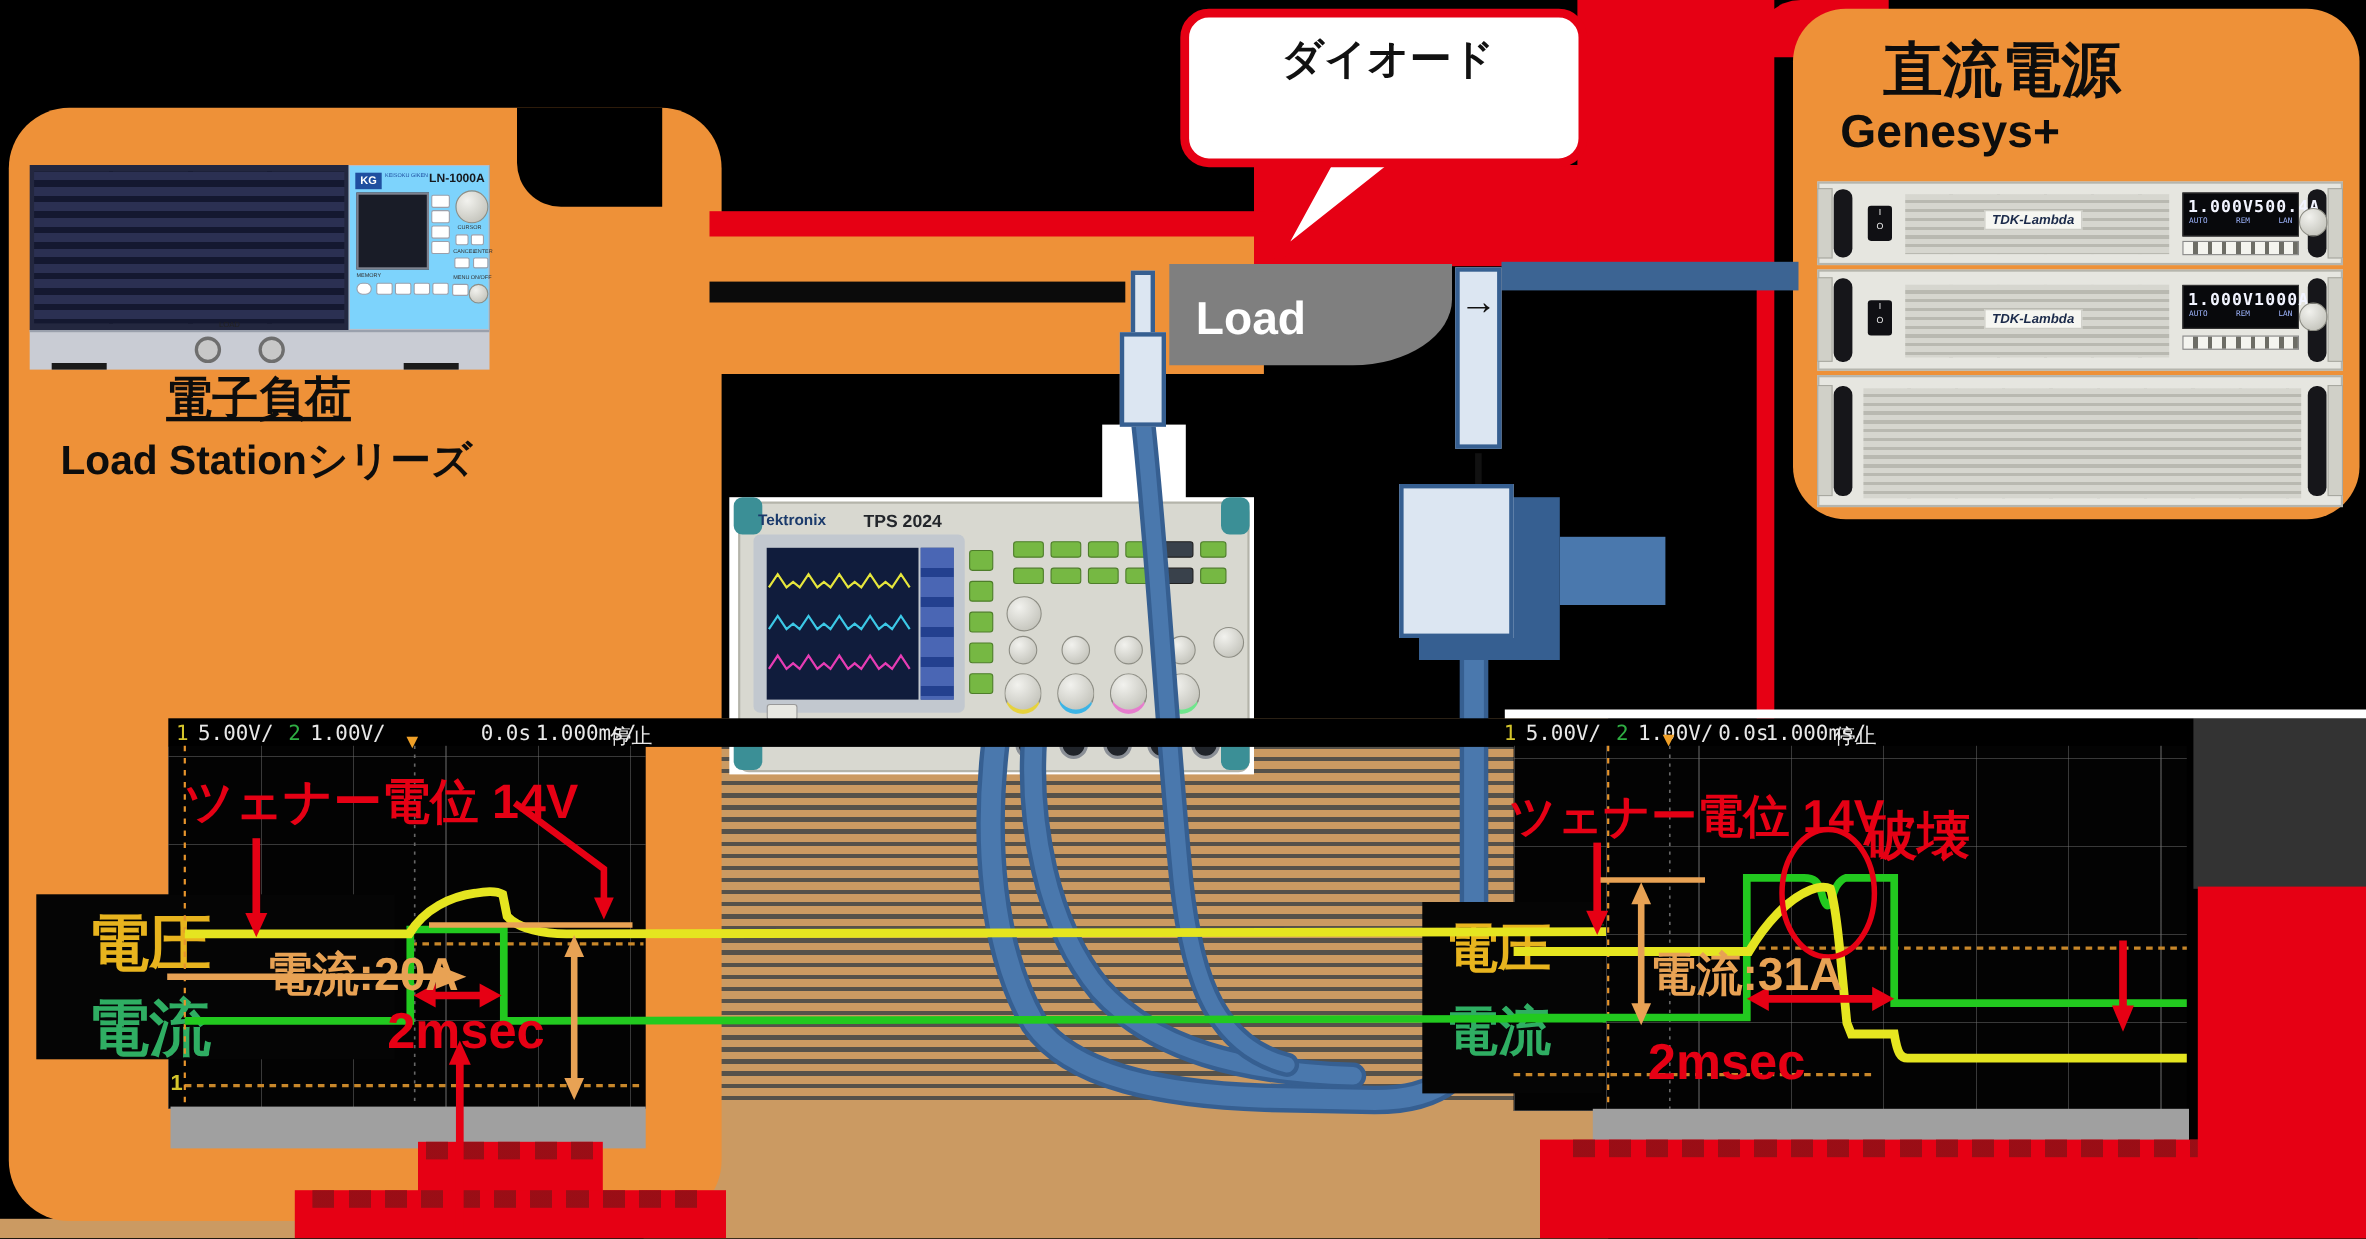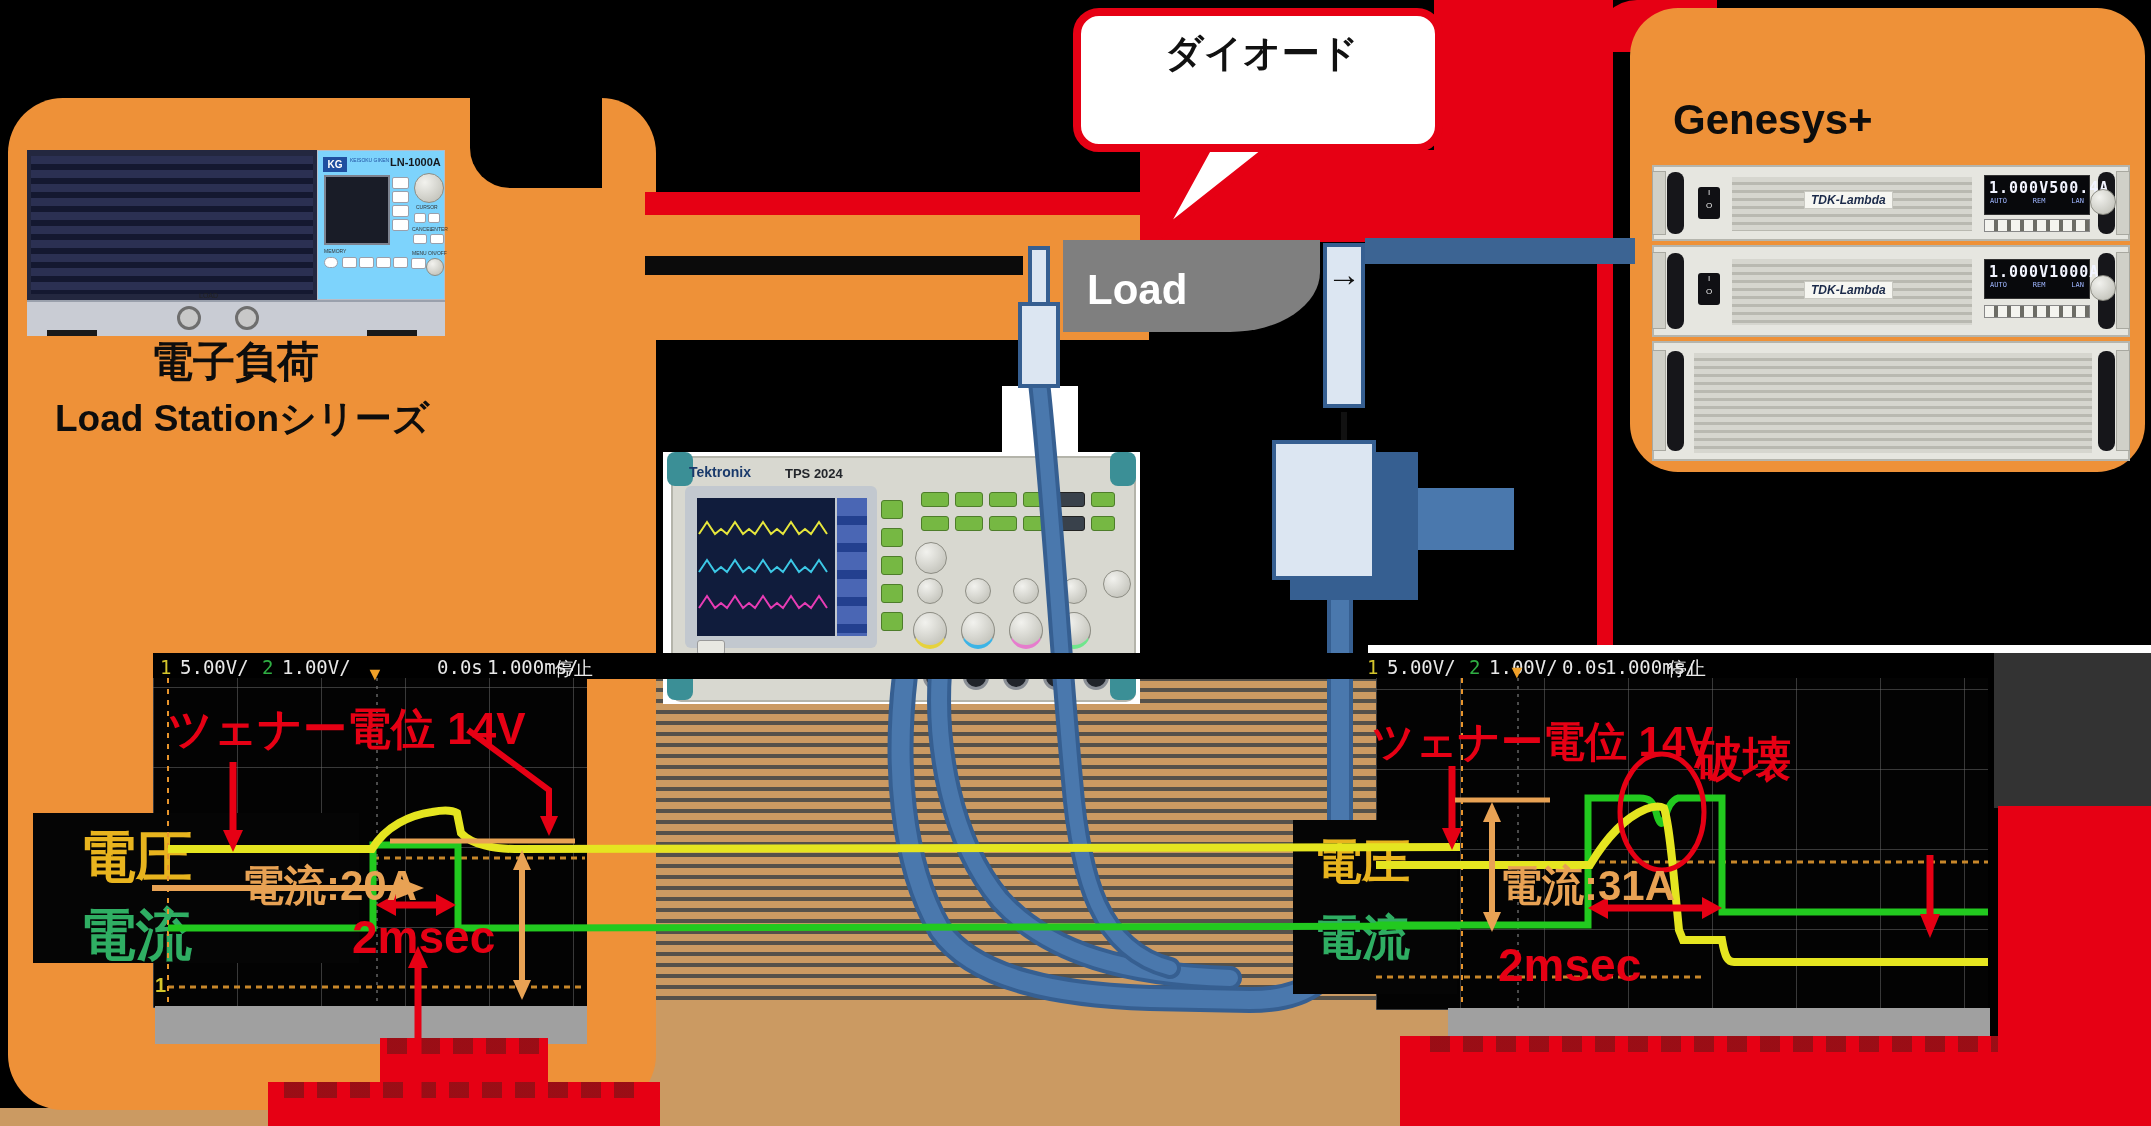--- a/index.html
+++ b/index.html
@@ -189,31 +189,31 @@
       </div>
     </div>
     <div class="ln-base">
       <div class="tiny" style="left:172px;top:-10px;font-size:7px;color:#222;">LOAD</div>
       <div class="post" style="left:150px;top:4px;"></div>
       <div class="post" style="left:208px;top:4px;"></div>
       <div class="abs" style="left:20px;top:28px;width:50px;height:6px;background:#1a1a1a;"></div>
       <div class="abs" style="left:340px;top:28px;width:50px;height:6px;background:#1a1a1a;"></div>
     </div>
   </div>
-  <div class="title-jp" style="left:90px;top:334px;width:290px;text-align:center;font-size:42px;">電子負荷</div>
+  <div class="title-jp" style="left:90px;top:334px;width:290px;text-align:center;font-size:42px;text-decoration:underline;">電子負荷</div>
   <div class="title-jp" style="left:55px;top:394px;width:360px;text-align:center;font-size:37px;">Load Stationシリーズ</div>
 
   <div class="abs tek-wrap">
     <div class="tek-body"></div>
     <div class="tek-corner" style="left:4px;top:0;"></div>
     <div class="tek-corner" style="left:447px;top:0;"></div>
     <div class="tek-corner" style="left:4px;top:214px;"></div>
     <div class="tek-corner" style="left:447px;top:214px;"></div>
     <div class="abs" style="left:26px;top:12px;font-size:14px;font-weight:bold;color:#1a3a6b;z-index:2;">Tektronix</div>
-    <div class="abs" style="left:122px;top:14px;font-size:13px;font-weight:bold;color:#23262b;z-index:2;">TPS 2024</div>
+    <div class="abs" style="left:122px;top:14px;font-size:16px;font-weight:bold;color:#23262b;z-index:2;">TPS 2024</div>
     <div class="tek-screen-bezel">
       <div class="tek-screen">
         <svg width="138" height="138" viewBox="0 0 138 138">
           <g stroke-width="2" fill="none">
             <path stroke="#e6e63c" d="M2,36 l8,-12 8,12 6,-5 6,5 8,-12 8,12 6,-5 6,5 8,-12 8,12 6,-5 6,5 8,-12 8,12 6,-5 6,5 8,-12 8,12"></path>
             <path stroke="#3cc8e6" d="M2,74 l8,-12 8,12 6,-5 6,5 8,-12 8,12 6,-5 6,5 8,-12 8,12 6,-5 6,5 8,-12 8,12 6,-5 6,5 8,-12 8,12"></path>
             <path stroke="#e63cb4" d="M2,110 l8,-12 8,12 6,-5 6,5 8,-12 8,12 6,-5 6,5 8,-12 8,12 6,-5 6,5 8,-12 8,12 6,-5 6,5 8,-12 8,12"></path>
           </g>
         </svg>
       </div>
@@ -268,20 +268,21 @@
 
   <div class="abs diode-box">Load</div>
   <div class="abs probe p1a"></div>
   <div class="abs probe p1b"></div>
   <div class="abs probe p2"><span>→</span></div>
   <div class="abs p2tick"></div>
   <div class="abs sensor-shadow"></div>
   <div class="abs sensor"></div>
   <div class="abs sensor-step"></div>
 
+  <div class="title-jp" style="left:1712px;top:28px;font-size:54px;">直流電源</div>
   <div class="title-jp" style="left:1673px;top:96px;font-size:42px;">Genesys+</div>
   <div class="abs psu-wrap">
     <div class="psu-unit" style="top:0;height:76px;">
       <div class="psu-ear" style="left:-2px;"></div>
       <div class="psu-ear" style="right:-2px;"></div>
       <div class="psu-handle" style="left:13px;"></div>
       <div class="psu-handle" style="right:13px;"></div>
       <div class="psu-switch" style="left:44px;top:20px;">I<br>O</div>
       <div class="psu-vents" style="left:78px;top:10px;width:240px;height:54px;"></div>
       <div class="psu-brand" style="left:150px;top:24px;">TDK-Lambda</div>

